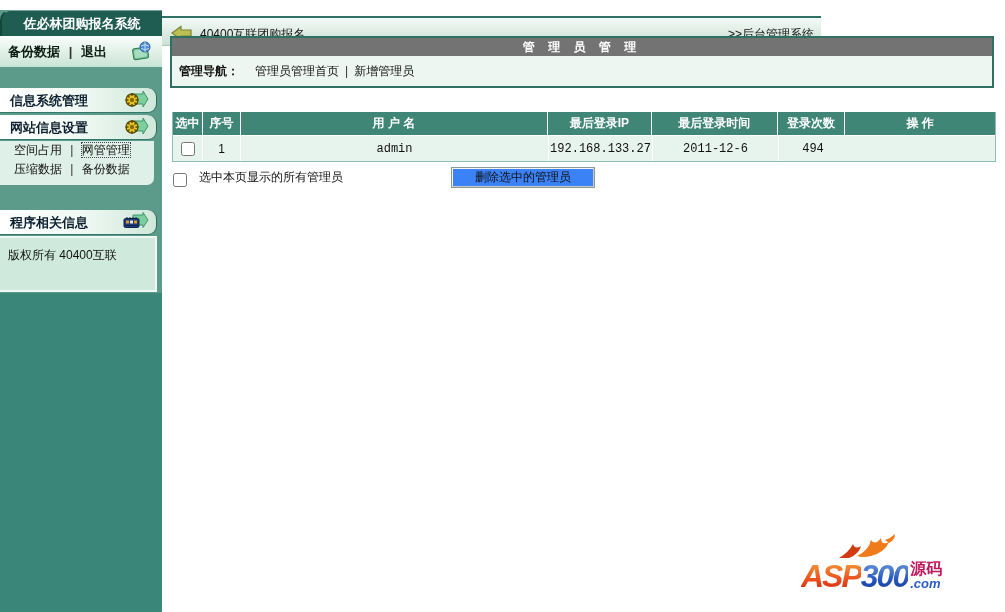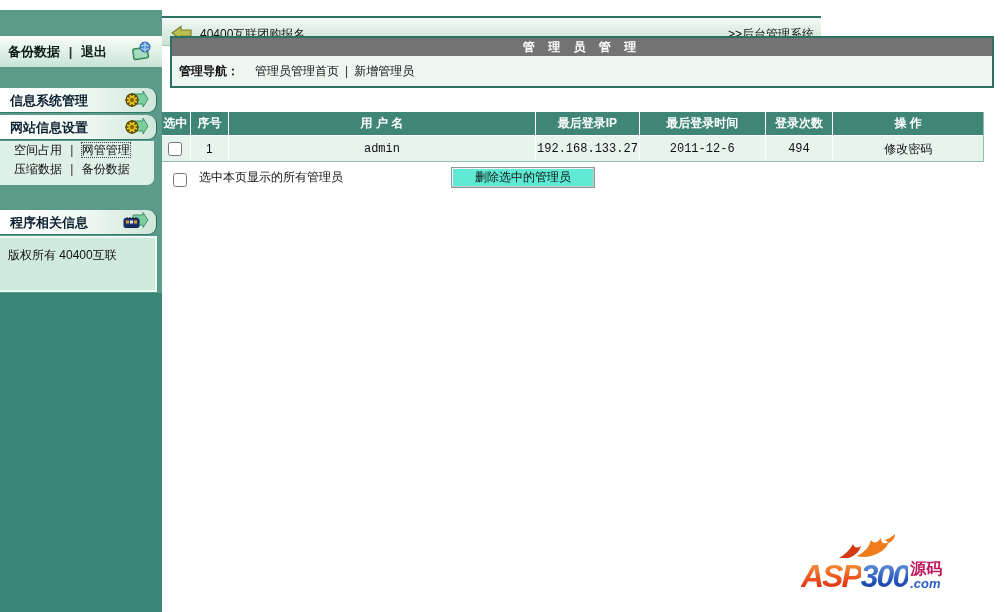--- a/index.html
+++ b/index.html
@@ -43,38 +43,38 @@
 
   
   .navbox { position:absolute; left:170px; top:36px; width:824px; border:2px solid #2e7163; background:#eef6f1; z-index:1; }
   .navbox-head { height:18px; background:#737373; color:#fff; font-size:12px; font-weight:bold;
     text-align:center; line-height:18px; letter-spacing:5px; }
   .navbox-row { height:30px; display:flex; align-items:center; padding-left:7px; font-size:12px; color:#111; }
   .navbox-row b { font-weight:bold; margin-right:10px; }
   .navbox-row a { cursor:pointer; margin:0 6px; }
   .navbox-row .sep { color:#333; }
 
-  .tbl { position:absolute; left:160px; top:112px; width:824px; z-index:1;
+  .tbl { position:absolute; left:172px; top:112px; width:824px; z-index:1;
     border-left:1px solid #8fbfae; border-right:1px solid #8fbfae; }
   .trow { display:flex; width:100%; }
   .thead { background:#3f8677; height:23px; }
   .thead .cell { color:#fff; font-weight:bold; font-size:12px; line-height:23px; border-right:1px solid #fff; }
   .tdata { background:#e7f3ed; height:27px; border-top:1px solid #fff; border-bottom:1px solid #8fbfae; }
   .tdata .cell { font-size:12px; color:#111; line-height:26px; border-right:1px solid #fff; }
   .cell { text-align:center; overflow:hidden; }
   .cell:last-child { border-right:none !important; }
   .mono { font-family:"Liberation Mono","DejaVu Sans Mono",monospace; font-size:12px; }
   .c0{width:30px;} .c1{width:38px;} .c2{width:308px;} .c3{width:104px;} .c4{width:126px;} .c5{width:68px;} .c6{width:150px;}
   .tdata input[type=checkbox], .selrow input[type=checkbox] { width:14px; height:14px; margin-top:6px; }
   .action-link { cursor:pointer; }
 
   .selrow { position:absolute; left:170px; top:165px; width:824px; height:24px; display:flex; align-items:center; z-index:1; }
   .selrow input { margin:0 0 0 3px; }
   .selrow label { font-size:12px; color:#111; margin-left:12px; }
-  .del-btn { margin-left:108px; height:21px; min-width:144px; background:#5eead4;
+  .del-btn { margin-left:108px; height:21px; min-width:144px; background:#3b82f6;
     border:1px solid #8a9a92; box-shadow:inset -1px -1px 0 #c9c9c9, inset 1px 1px 0 #f4f4f4;
     font-size:12px; color:#111; font-family:inherit; cursor:pointer; padding:0 18px; }
 
   
   .wm { position:absolute; right:14px; bottom:8px; width:190px; height:66px; z-index:1; }
   .flame { position:absolute; left:34px; top:-6px; width:64px; height:30px; }
   .wm-line { position:absolute; left:0; top:22px; display:flex; align-items:flex-start; font-style:italic; font-weight:bold; }
   .wm-asp { font-size:32px; line-height:32px; letter-spacing:-2px;
     background:linear-gradient(180deg,#f6a23c,#e8431a 70%,#c52e10);
     -webkit-background-clip:text; background-clip:text; color:transparent; }
@@ -94,20 +94,21 @@
     <svg class="back-ico" viewBox="0 0 22 16">
       <path d="M1 8 L10 1.5 L10 5 L20 5 L20 11 L10 11 L10 14.5 Z" fill="#bcc053" stroke="#7e8230" stroke-width="1.2"></path>
     </svg>
     <span class="topbar-title">40400互联团购报名</span>
     <span class="topbar-right">&gt;&gt;后台管理系统</span>
   </div>
 
   <div class="sidebar">
     <div class="sidebar-upper"></div>
 
+    <div class="sb-title">佐必林团购报名系统</div>
 
     <div class="sb-home">
       <a>备份数据</a>
       <span class="sb-sep">|</span>
       <a>退出</a>
       <svg class="book-globe" viewBox="0 0 24 22">
         <rect x="3" y="8" width="15" height="11" rx="2" fill="#6cc08e" stroke="#2f7a53" transform="rotate(-8 10 13)"></rect>
         <rect x="4.5" y="9.5" width="12" height="8" rx="1.5" fill="#a8dcc0" transform="rotate(-8 10 13)"></rect>
         <circle cx="15" cy="7" r="5" fill="#4f8fd6" stroke="#2a5a9e"></circle>
         <path d="M11 6 q4 -2.5 8 0 M11 8.5 q4 2.5 8 0 M15 2 v10" stroke="#cfe4f8" stroke-width="0.9" fill="none"></path>
@@ -186,23 +187,20 @@
     </div>
     <div class="trow tdata">
       <div class="cell c0">
         <input type="checkbox" style="">
       </div>
       <div class="cell c1">1</div>
       <div class="cell c2 mono">admin</div>
       <div class="cell c3 mono">192.168.133.27</div>
       <div class="cell c4 mono">2011-12-6 16:53:41</div>
       <div class="cell c5 mono">494</div>
-      <div class="cell c6">
-        <a class="action-link">修改密码</a>
-      </div>
     </div>
   </div>
 
   <div class="selrow">
     <input type="checkbox" style="">
     <label>选中本页显示的所有管理员</label>
     <button class="del-btn">删除选中的管理员</button>
   </div>
 
   <div class="wm">

